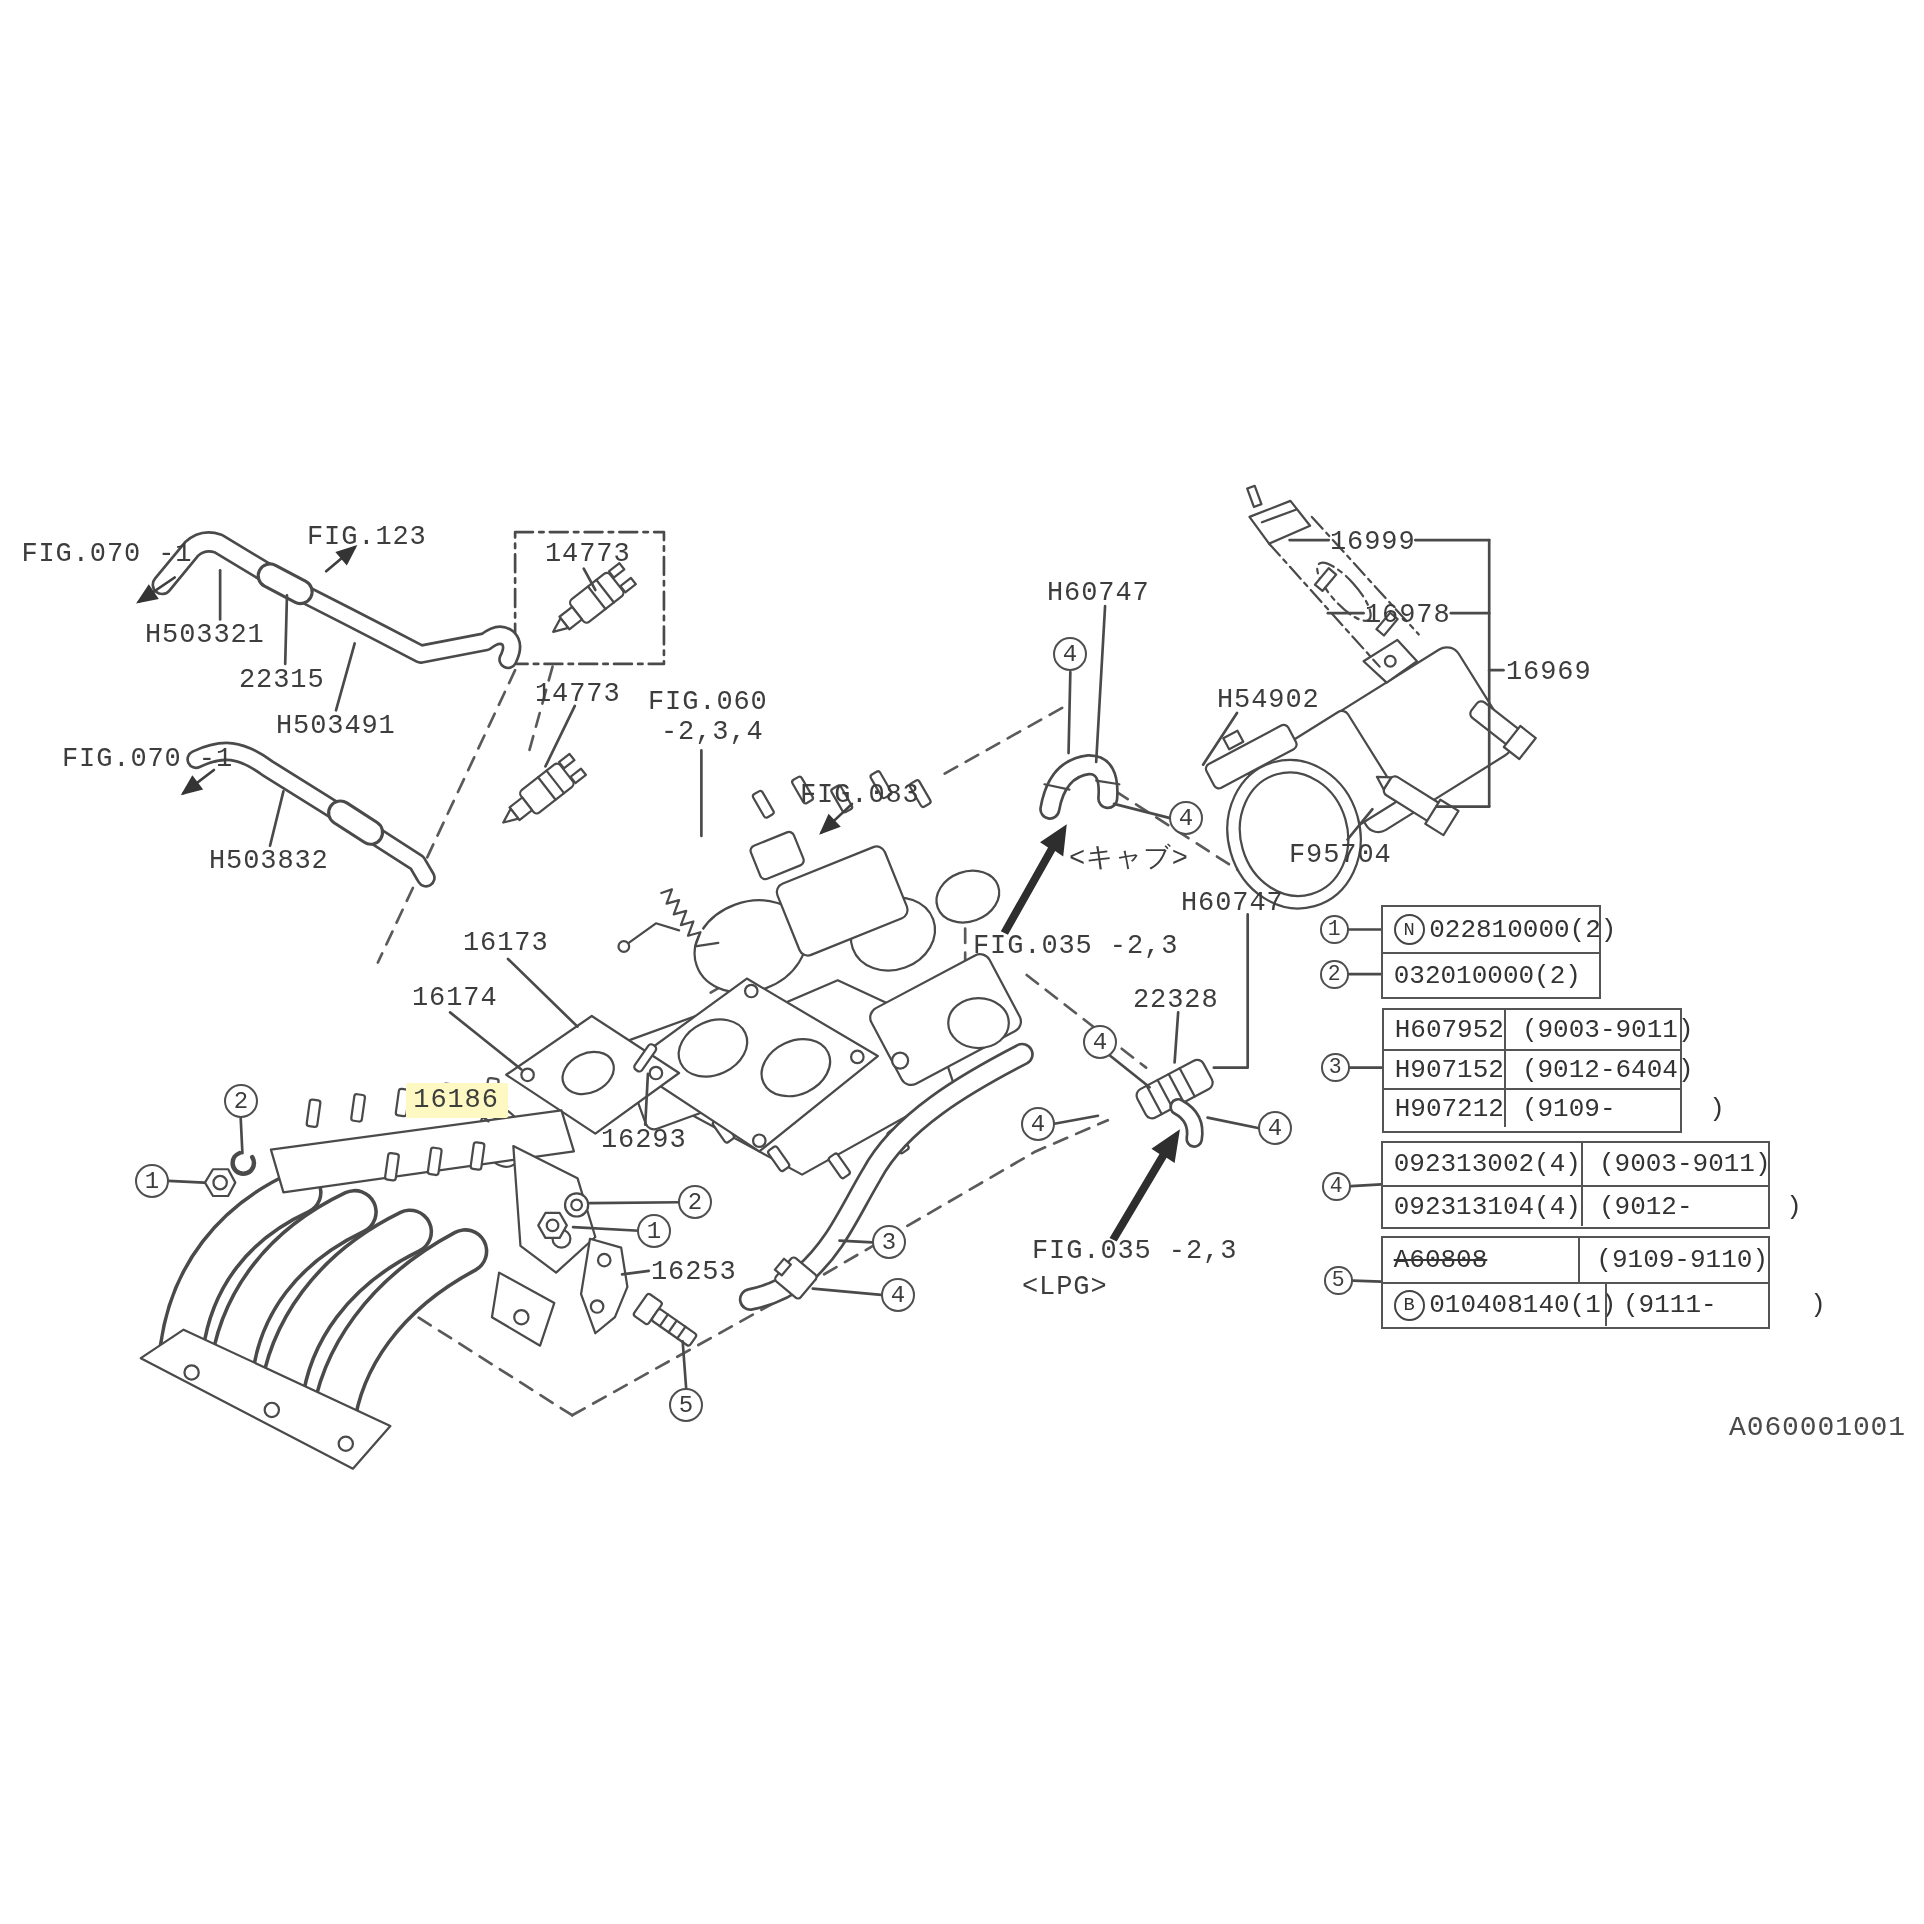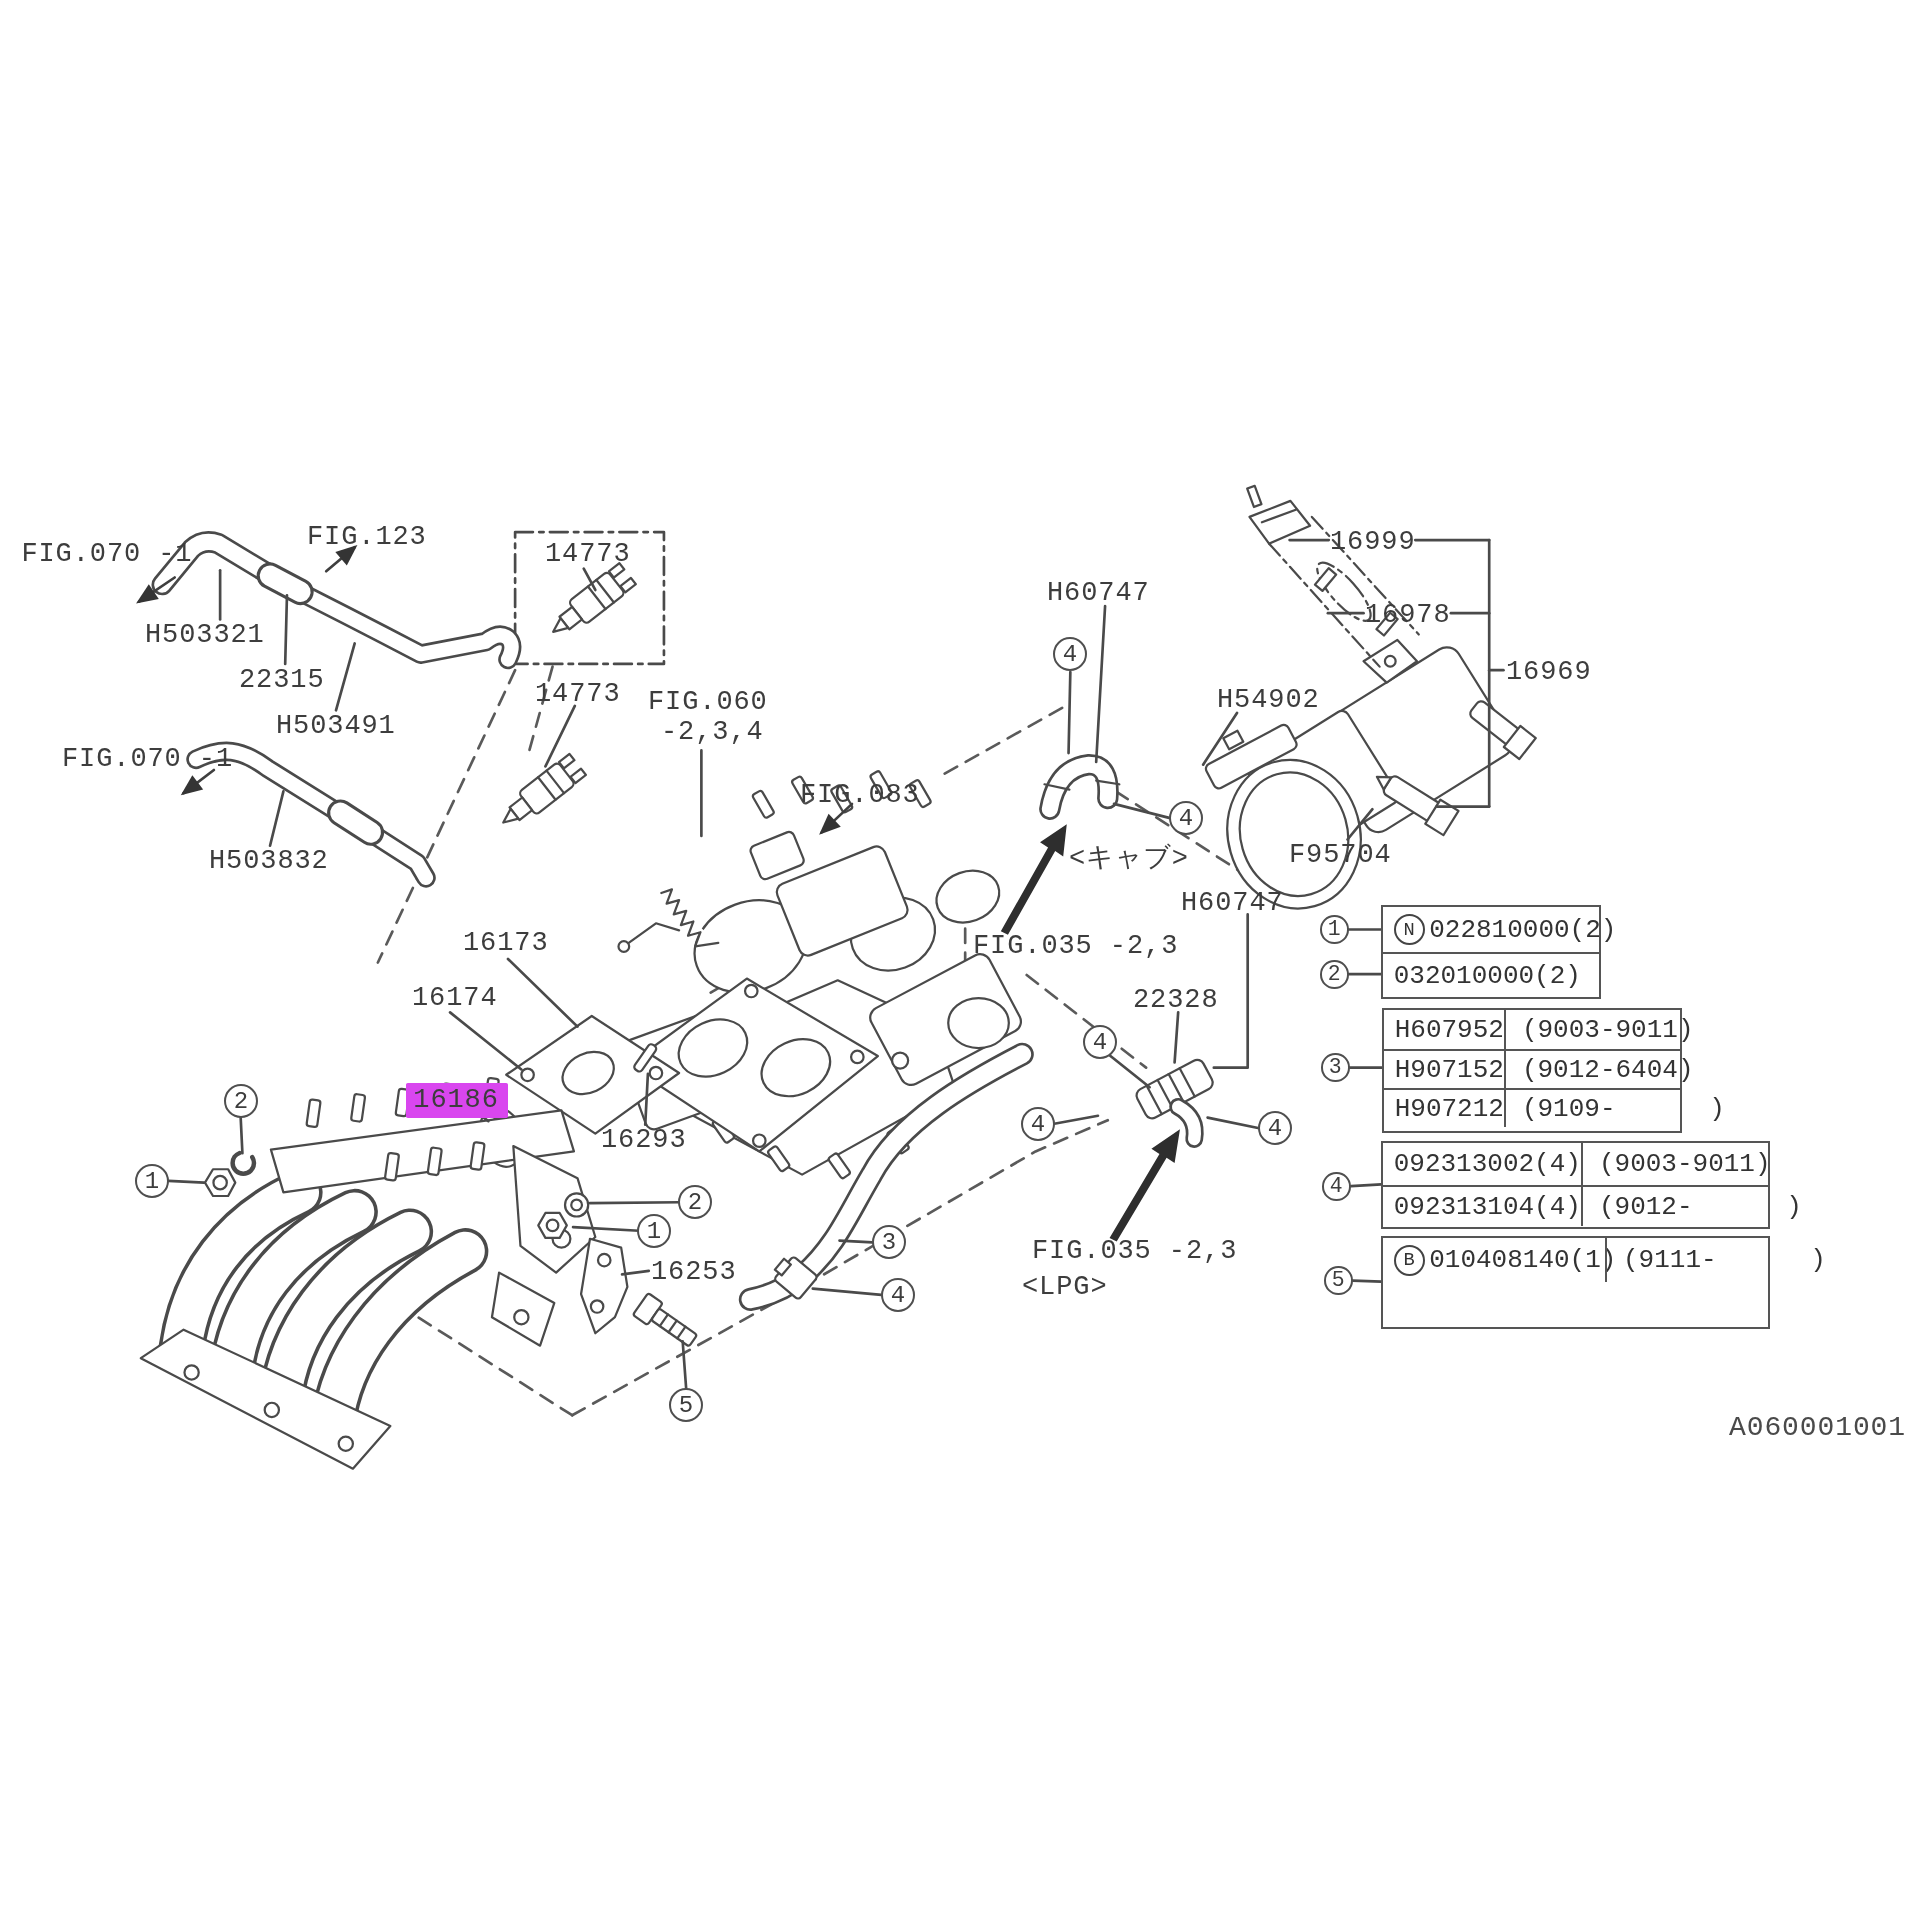--- a/index.html
+++ b/index.html
@@ -398,21 +398,21 @@
 <div class="lbl" style="left:62px;top:745px">FIG.070 -1</div>
 <div class="lbl" style="left:209px;top:847px">H503832</div>
 <div class="lbl" style="left:545px;top:540px">14773</div>
 <div class="lbl" style="left:535px;top:680px">14773</div>
 <div class="lbl" style="left:648px;top:688px">FIG.060</div>
 <div class="lbl" style="left:661px;top:718px">-2,3,4</div>
 <div class="lbl" style="left:800px;top:781px">FIG.083</div>
 <div class="lbl" style="left:463px;top:929px">16173</div>
 <div class="lbl" style="left:412px;top:984px">16174</div>
 <div class="lbl" style="left:372px;top:1057px">
-  <span class="hl-pad" style="background:#d946ef">16186</span>
+  <span class="hl-pad" style="background:#fef9c3">16186</span>
 </div>
 <div class="lbl" style="left:601px;top:1126px">16293</div>
 <div class="lbl" style="left:651px;top:1258px">16253</div>
 <div class="lbl" style="left:1047px;top:579px">H60747</div>
 <div class="lbl" style="left:1217px;top:686px">H54902</div>
 <div class="lbl" style="left:1069px;top:845px">&lt;キャブ&gt;</div>
 <div class="lbl" style="left:973px;top:932px">FIG.035 -2,3</div>
 <div class="lbl" style="left:1181px;top:889px">H60747</div>
 <div class="lbl" style="left:1133px;top:986px">22328</div>
 <div class="lbl" style="left:1032px;top:1237px">FIG.035 -2,3</div>
@@ -475,20 +475,26 @@
   </div>
   <div class="trow" style="height:41px">
     <div class="cell-part" style="width:222px">092313104(4)</div>
     <div class="cell-range">(9012-      )</div>
   </div>
 </div>
 
 <div class="tbl" style="left:1381px;top:1236px;width:389px;height:93px">
   <div class="trow" style="height:44px">
     <div class="cell-part" style="width:222px">
+      <span class="strike">A60808</span>
+    </div>
+    <div class="cell-range">(9109-9110)</div>
+  </div>
+  <div class="trow" style="height:44px">
+    <div class="cell-part" style="width:222px">
       <span class="circ-letter">B</span>
       <span>010408140(1)</span>
     </div>
     <div class="cell-range">(9111-      )</div>
   </div>
 </div>
 
 </div>
 
 

